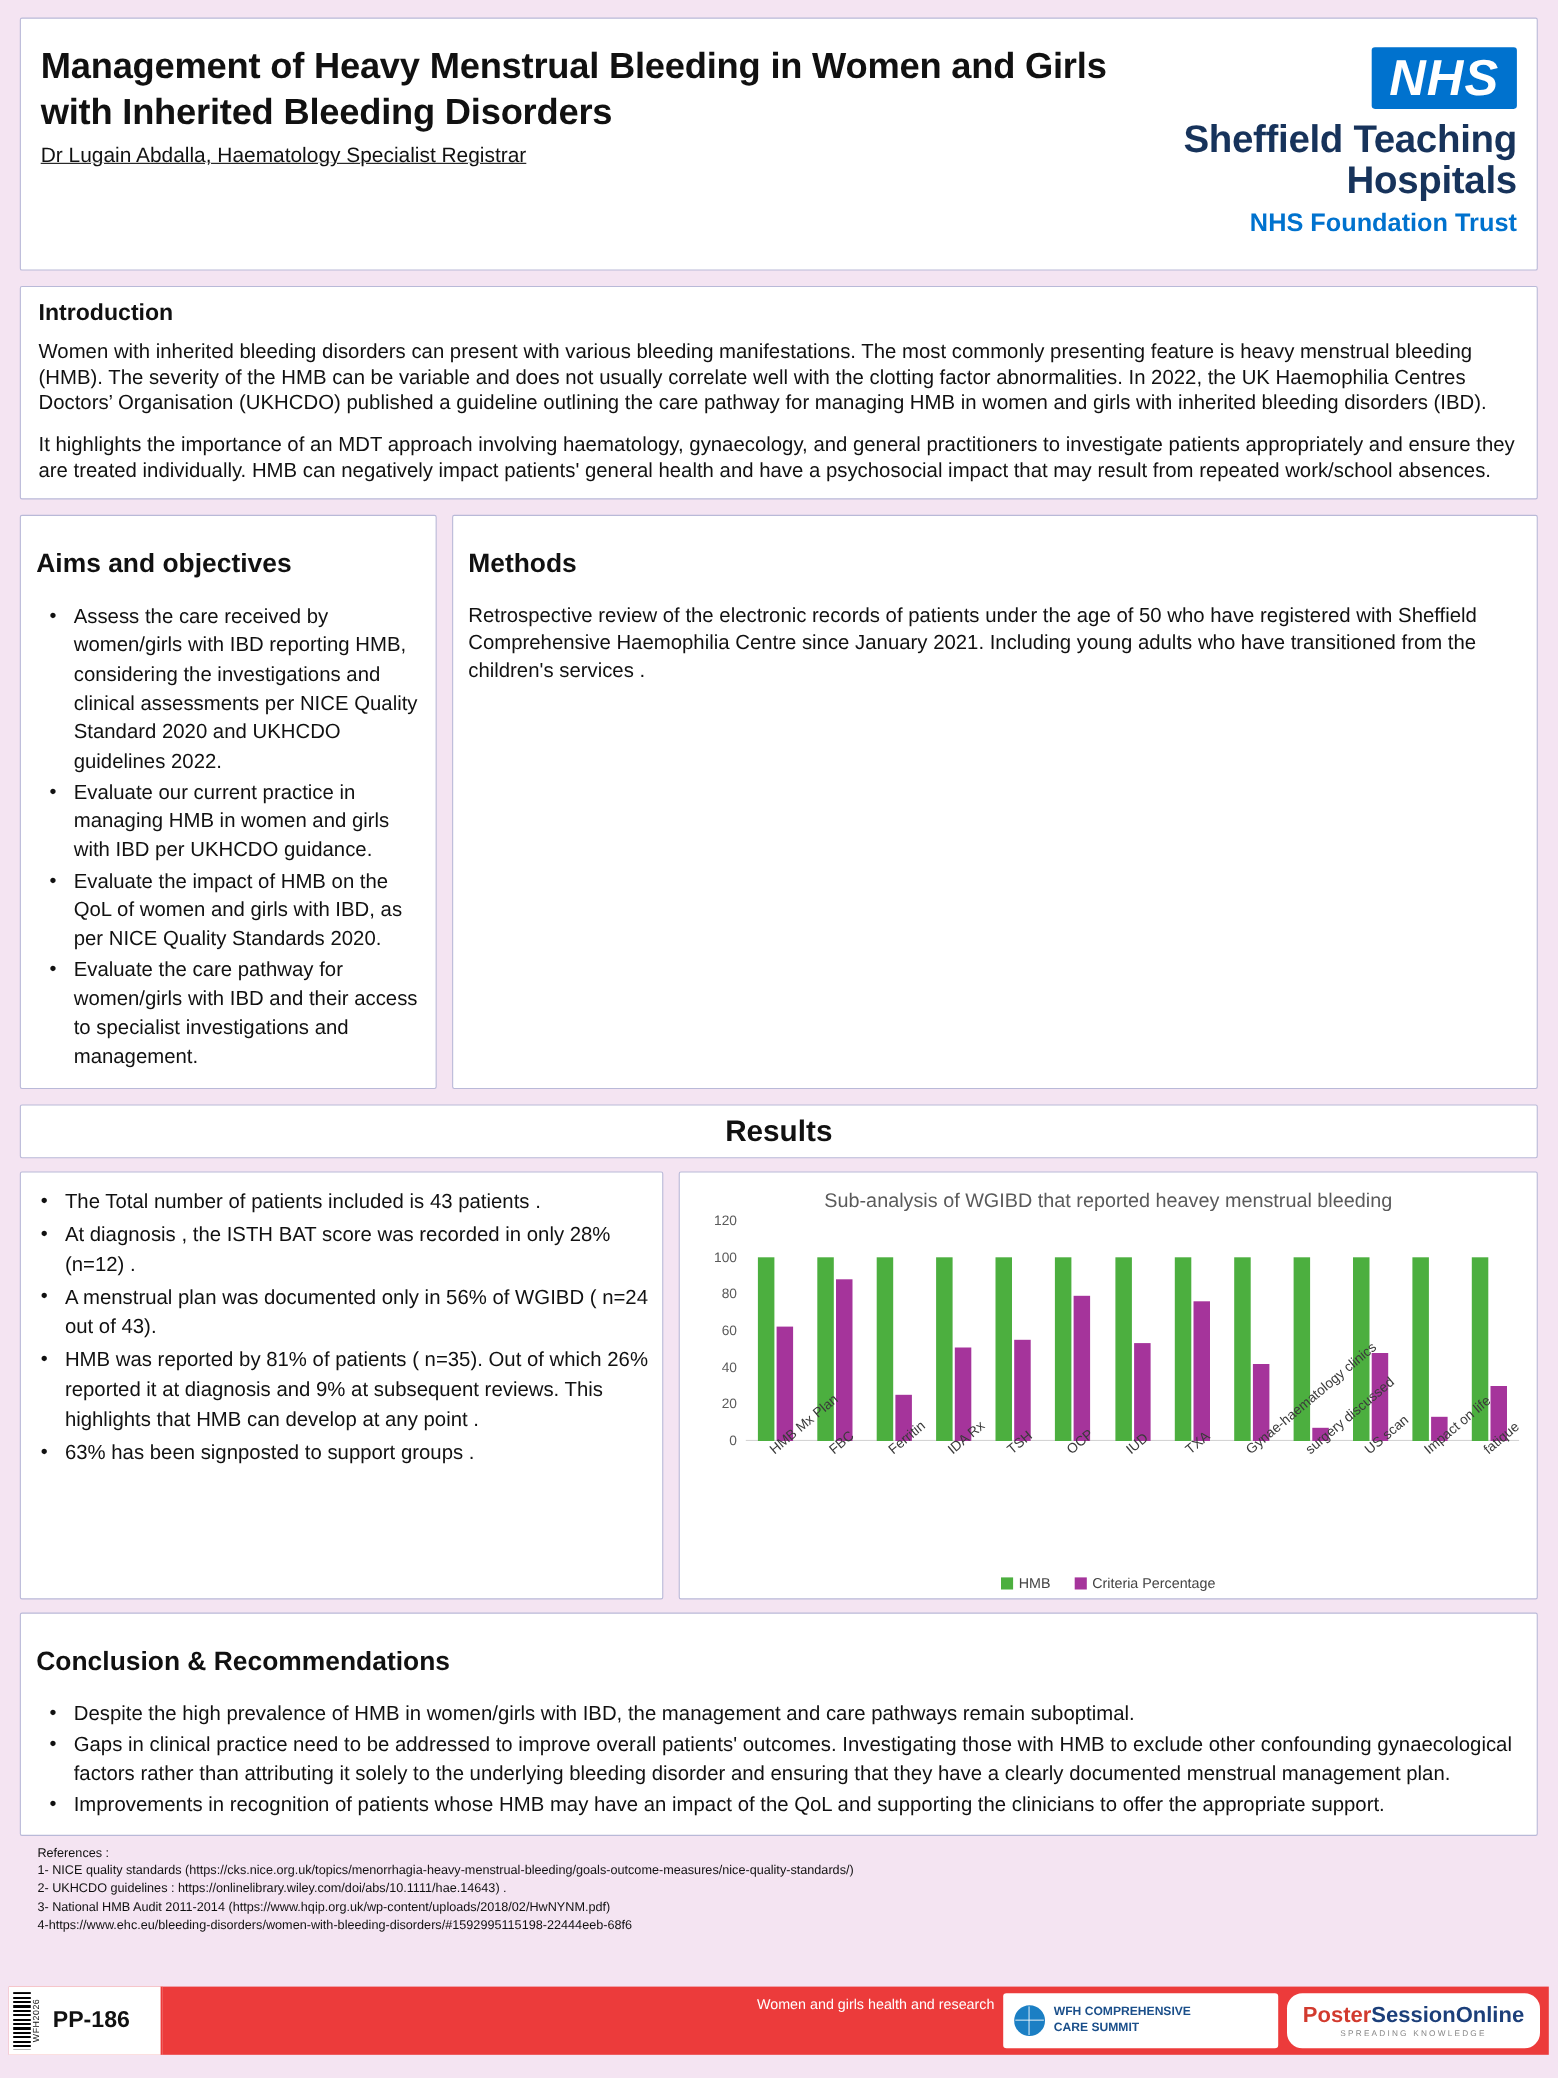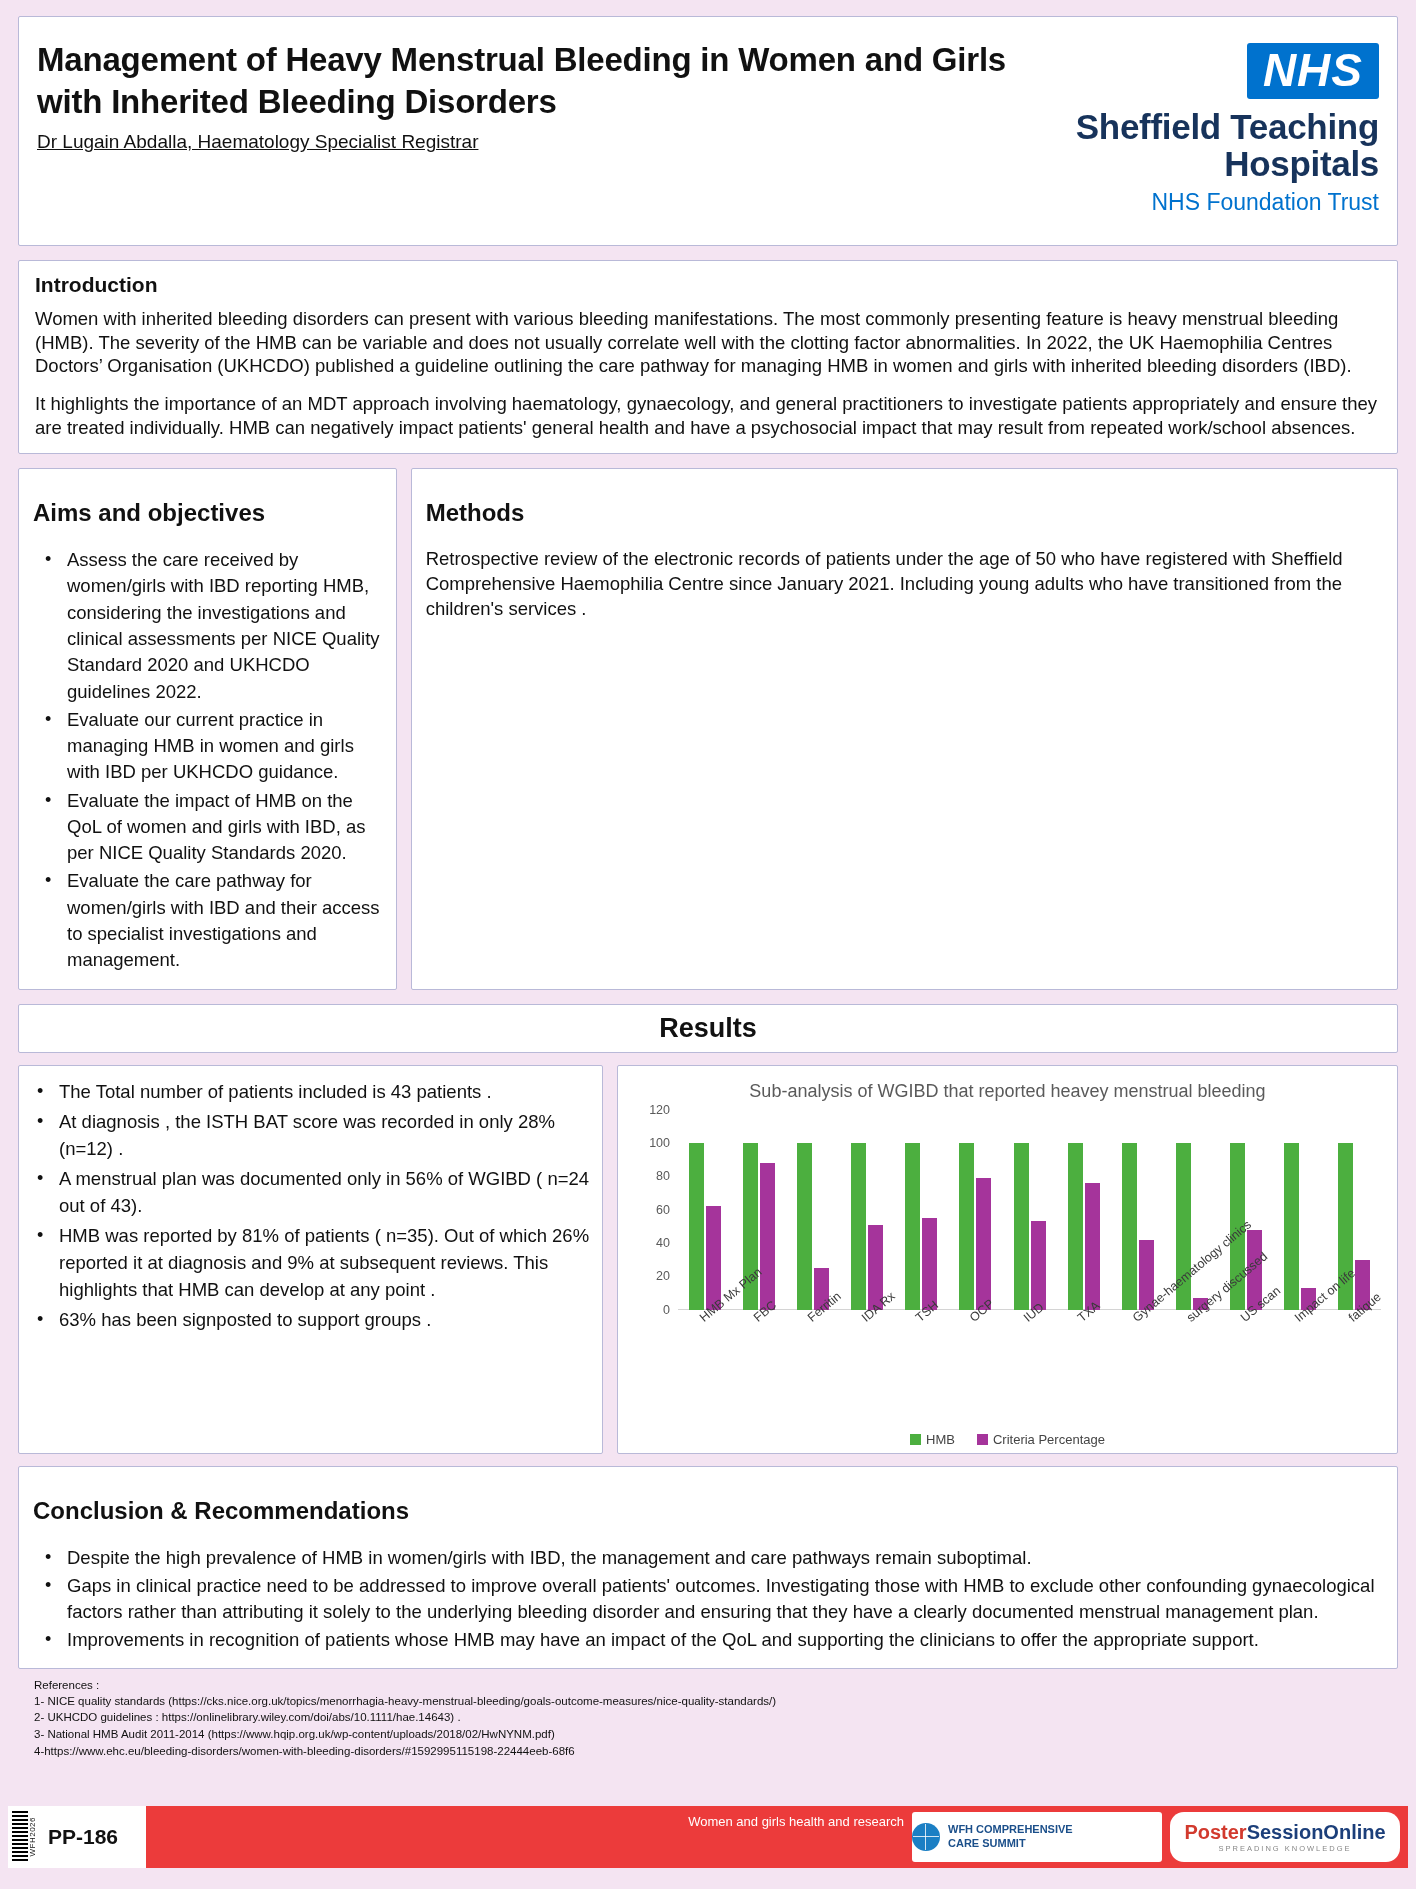--- a/index.html
+++ b/index.html
@@ -64,21 +64,21 @@
     font-size: 35px;
     font-weight: bold;
     color: #17335b;
     margin-top: 10px;
     line-height: 1.05;
     letter-spacing: -0.3px;
   }
   .trust-sub {
     font-size: 23px;
     color: #0072ce;
-    font-weight: normal;
+    font-weight: bold;
     margin-top: 6px;
   }
 
   
   .section { margin-top: 14px; padding: 10px 16px 14px 16px; }
   .section h2 {
     margin: 2px 0 10px 0;
     font-size: 21px;
     font-weight: bold;
   }
@@ -255,20 +255,21 @@
   }
   .bb-mid .sub { font-size: 11.5px; }
   .wfh {
     width: 250px;
     background: #fff;
     margin: 6px 8px;
     border-radius: 3px;
     display: flex;
     align-items: center;
     gap: 8px;
+    padding-left: 10px;
   }
   .globe {
     width: 28px; height: 28px;
     border-radius: 50%;
     background: #1b7fc4;
     position: relative;
   }
   .globe:before {
     content:"";
     position:absolute; left:13px; top:1px;

